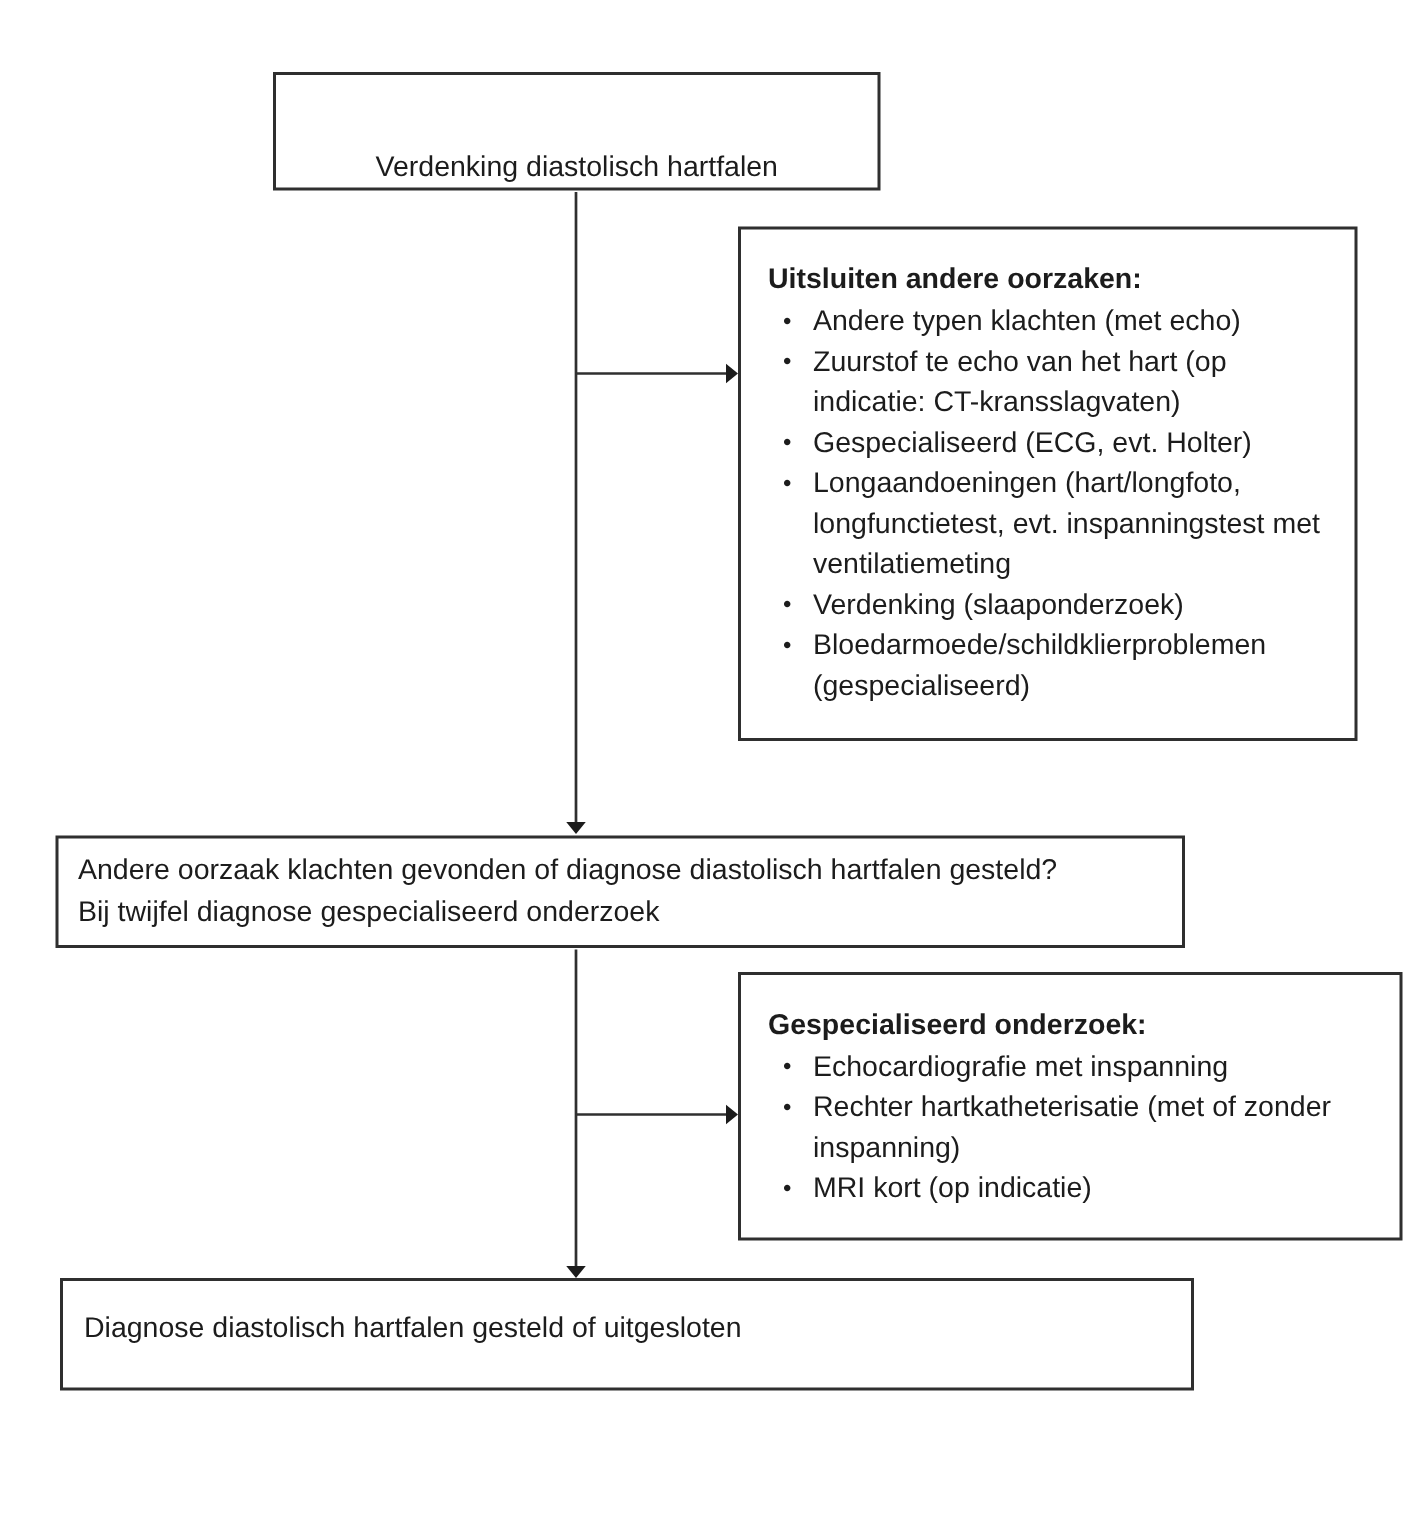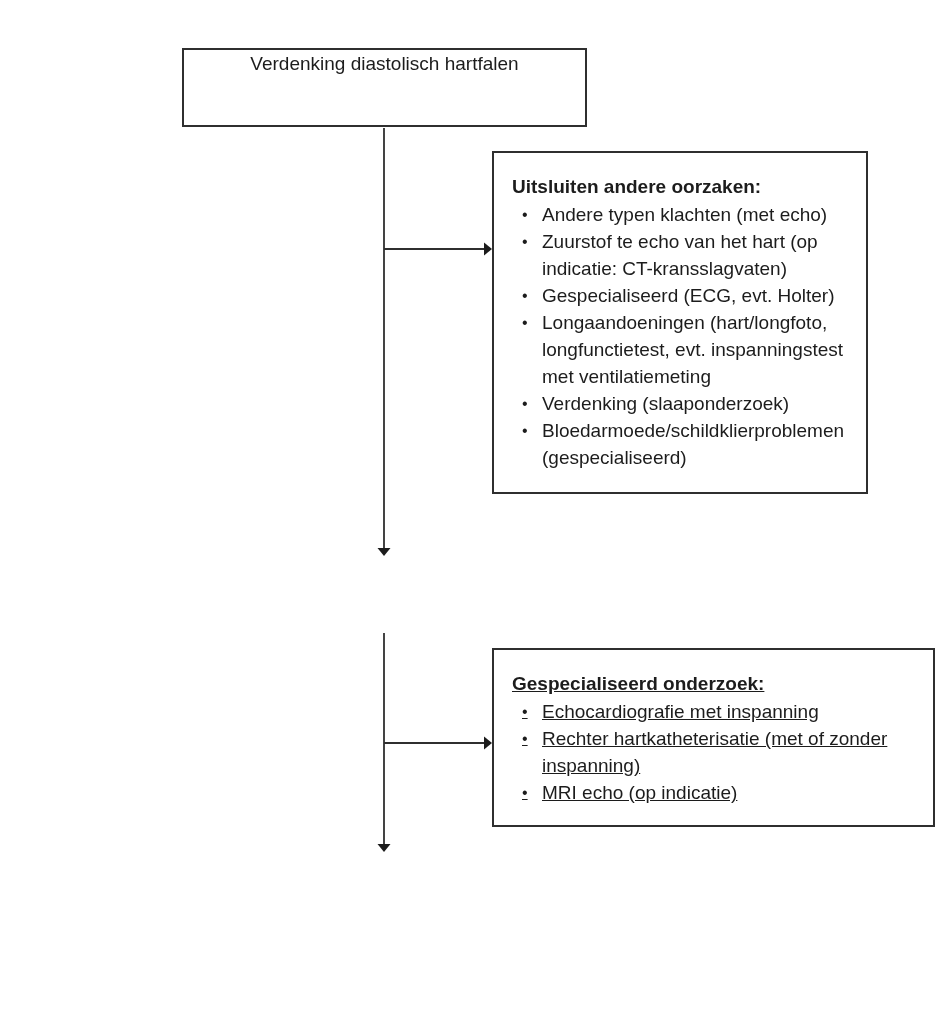--- a/index.html
+++ b/index.html
@@ -21,34 +21,33 @@
     border: 2px solid #2f2f2f;
     background: #ffffff;
     box-sizing: border-box;
     font-size: 19px;
     line-height: 27px;
   }
   .top-box {
     left: 182px; top: 48px;
     width: 405px; height: 79px;
     display: flex;
-    align-items: flex-start;
+    align-items: flex-end;
     justify-content: center;
     white-space: nowrap;
   }
   .exclusion-box {
     left: 492px; top: 151px;
-    width: 376px; height: 343px;
+    width: 413px; height: 343px;
     padding: 20px 6px 11px 18px;
   }
   .specialized-box {
     left: 492px; top: 648px;
     width: 443px; height: 179px;
     padding: 20px 6px 0 18px;
-    text-decoration: underline;
   }
   .question-box {
     left: 37px; top: 557px;
     width: 753px; height: 75px;
     padding: 8px 4px 0 13px;
     line-height: 28px;
   }
   .final-box {
     left: 40px; top: 852px;
     width: 756px; height: 75px;
@@ -136,31 +135,38 @@
     <div class="bullet-row">
       <span class="bullet">•</span>
       <span class="bullet-text">Verdenking (slaaponderzoek)</span>
     </div>
     <div class="bullet-row">
       <span class="bullet">•</span>
       <span class="bullet-text">Bloedarmoede/schildklierproblemen (gespecialiseerd)</span>
     </div>
   </div>
 
+  <div class="node question-box">
+    <div class="q-line">Andere oorzaak klachten gevonden of diagnose diastolisch hartfalen gesteld?</div>
+    <div class="q-line">Bij twijfel diagnose gespecialiseerd onderzoek</div>
+  </div>
 
   <div class="node specialized-box">
     <div class="box-title">Gespecialiseerd onderzoek:</div>
     <div class="bullet-row">
       <span class="bullet">•</span>
       <span class="bullet-text">Echocardiografie met inspanning</span>
     </div>
     <div class="bullet-row">
       <span class="bullet">•</span>
       <span class="bullet-text">Rechter hartkatheterisatie (met of zonder inspanning)</span>
     </div>
     <div class="bullet-row">
       <span class="bullet">•</span>
-      <span class="bullet-text">MRI echo (op indicatie)</span>
+      <span class="bullet-text">MRI kort (op indicatie)</span>
     </div>
   </div>
 
+  <div class="node final-box">
+    <div class="q-line">Diagnose diastolisch hartfalen gesteld of uitgesloten</div>
+  </div>
 
 </div>
 
 </body></html>

